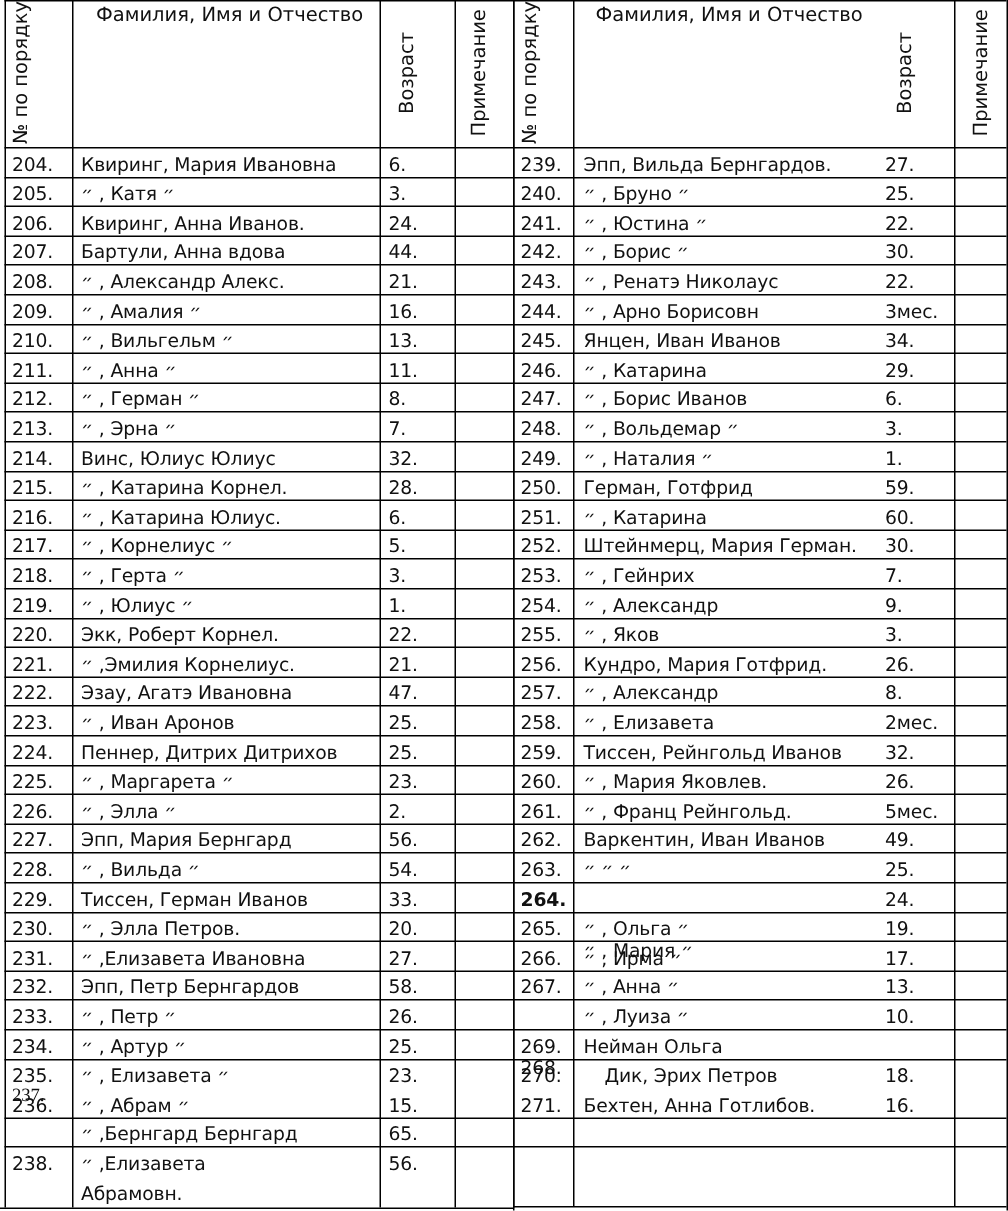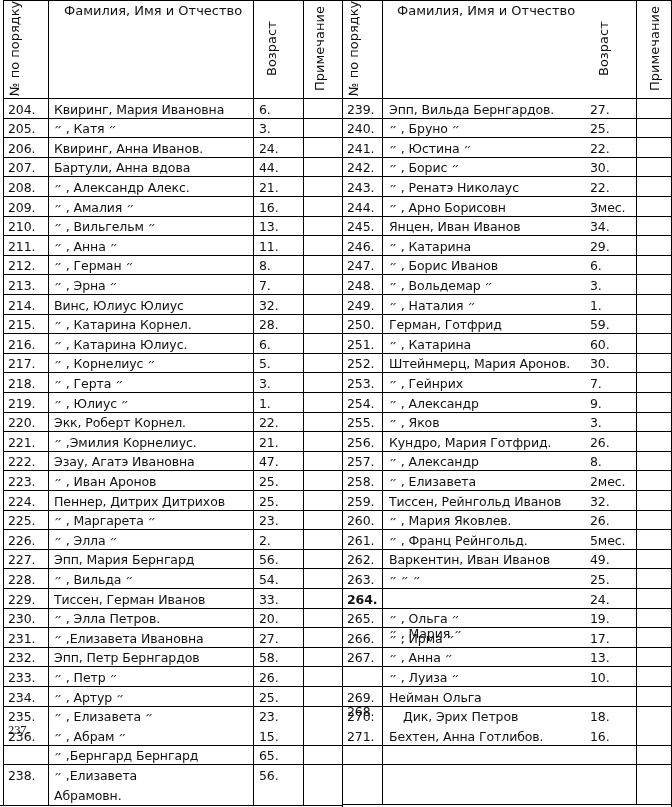--- a/index.html
+++ b/index.html
@@ -168,21 +168,21 @@
       <div class="cell" style="left: 347px; top: 295.5px;">249.</div>
       <div class="cell" style="left: 389px; top: 295.5px;">          ״       , Наталия          ״</div>
       <div class="cell" style="left: 590px; top: 295.5px;">1.</div>
       <div class="cell" style="left: 347px; top: 315.1px;">250.</div>
       <div class="cell" style="left: 389px; top: 315.1px;">Герман, Готфрид</div>
       <div class="cell" style="left: 590px; top: 315.1px;">59.</div>
       <div class="cell" style="left: 347px; top: 334.7px;">251.</div>
       <div class="cell" style="left: 389px; top: 334.7px;">          ״       , Катарина</div>
       <div class="cell" style="left: 590px; top: 334.7px;">60.</div>
       <div class="cell" style="left: 347px; top: 354.3px;">252.</div>
-      <div class="cell" style="left: 389px; top: 354.3px;">Штейнмерц, Мария Аронов.</div>
+      <div class="cell" style="left: 389px; top: 354.3px;">Штейнмерц, Мария Герман.</div>
       <div class="cell" style="left: 590px; top: 354.3px;">30.</div>
       <div class="cell" style="left: 347px; top: 373.9px;">253.</div>
       <div class="cell" style="left: 389px; top: 373.9px;">          ״       , Гейнрих</div>
       <div class="cell" style="left: 590px; top: 373.9px;">7.</div>
       <div class="cell" style="left: 347px; top: 393.5px;">254.</div>
       <div class="cell" style="left: 389px; top: 393.5px;">          ״       , Александр</div>
       <div class="cell" style="left: 590px; top: 393.5px;">9.</div>
       <div class="cell" style="left: 347px; top: 413.1px;">255.</div>
       <div class="cell" style="left: 389px; top: 413.1px;">          ״       , Яков</div>
       <div class="cell" style="left: 590px; top: 413.1px;">3.</div>

